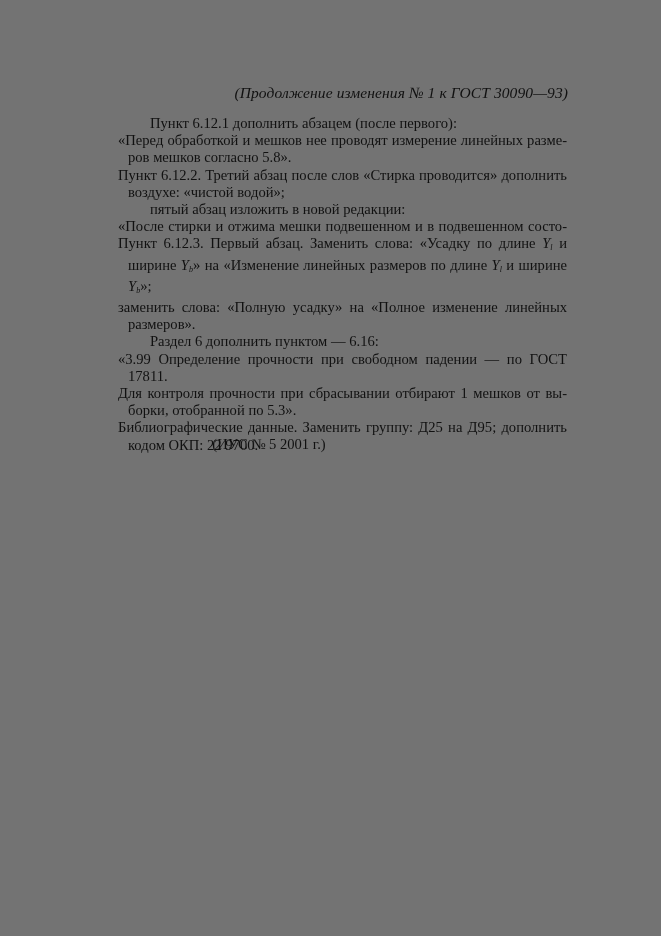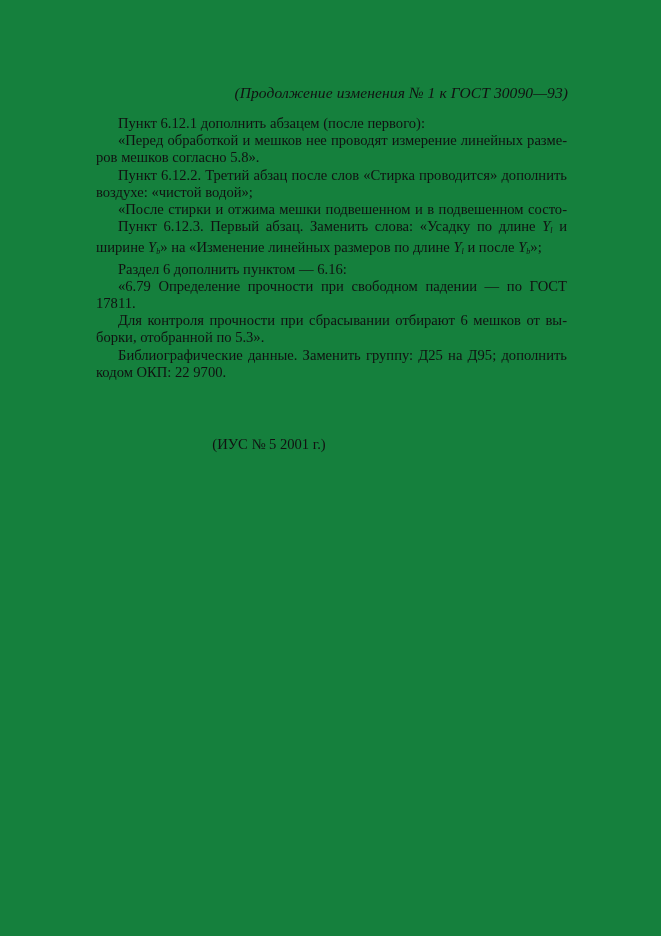--- a/index.html
+++ b/index.html
@@ -14,21 +14,21 @@
       overflow: hidden;
       font-family: "Liberation Serif", "DejaVu Serif", serif;
       color: #111111;
     }
     .page {
       position: absolute;
       left: 0;
       top: 0;
       width: 661px;
       height: 936px;
-      background: #15803d;
+      background: #737373;
     }
     .header {
       position: absolute;
       left: 230px;
       top: 84px;
       width: 338px;
       text-align: right;
       font-style: italic;
       font-size: 15.5px;
       letter-spacing: 0.1px;
@@ -42,20 +42,21 @@
       font-size: 14.6px;
       line-height: 17.2px;
     }
     .line {
       display: block;
       text-align: justify;
       text-align-last: justify;
     }
     .line.last {
       text-align-last: left;
+      margin-left: 32px;
     }
     .line.indent {
       padding-left: 22px;
     }
     .sub {
       font-size: 8px;
       vertical-align: -2px;
       font-style: italic;
     }
     .ital {
@@ -88,42 +89,49 @@
     <div class="para">
       <span class="line indent">«Перед обработкой и мешков нее проводят измерение линейных разме-</span>
       <span class="line last">ров мешков согласно 5.8».</span>
     </div>
 
     <div class="para">
       <span class="line indent">Пункт 6.12.2. Третий абзац после слов «Стирка проводится» дополнить</span>
       <span class="line last">воздухе: «чистой водой»;</span>
     </div>
 
+    <div class="para">
+      <span class="line last indent">пятый абзац изложить в новой редакции:</span>
+    </div>
 
     <div class="para">
       <span class="line indent">«После стирки и отжима мешки подвешенном и в подвешенном состо-</span>
     </div>
 
     <div class="para">
       <span class="line indent"><span>Пункт 6.12.3. Первый абзац. Заменить слова: «Усадку по длине </span><span class="ital">Y</span><span class="sub">l</span><span> и</span></span>
-      <span class="line last"><span>ширине </span><span class="ital">Y</span><span class="sub">b</span><span>» на «Изменение линейных размеров по длине </span><span class="ital">Y</span><span class="sub">l</span><span> и после </span><span class="ital">Y</span><span class="sub">b</span><span>»;</span></span>
+      <span class="line last"><span>ширине </span><span class="ital">Y</span><span class="sub">b</span><span>» на «Изменение линейных размеров по длине </span><span class="ital">Y</span><span class="sub">l</span><span> и ширине </span><span class="ital">Y</span><span class="sub">b</span><span>»;</span></span>
     </div>
 
+    <div class="para">
+      <span class="line indent">заменить слова: «Полную усадку» на «Полное изменение линейных</span>
+      <span class="line last">размеров».</span>
+    </div>
 
     <div class="para">
       <span class="line last indent">Раздел 6 дополнить пунктом — 6.16:</span>
     </div>
 
     <div class="para">
-      <span class="line indent">«6.79 Определение прочности при свободном падении — по ГОСТ</span>
+      <span class="line indent">«3.99 Определение прочности при свободном падении — по ГОСТ</span>
       <span class="line last">17811.</span>
     </div>
 
     <div class="para">
-      <span class="line indent">Для контроля прочности при сбрасывании отбирают 6 мешков от вы-</span>
+      <span class="line indent">Для контроля прочности при сбрасывании отбирают 1 мешков от вы-</span>
       <span class="line last">борки, отобранной по 5.3».</span>
     </div>
 
     <div class="para">
       <span class="line indent">Библиографические данные. Заменить группу: Д25 на Д95; дополнить</span>
       <span class="line last">кодом ОКП: 22 9700.</span>
     </div>
 
   </div>
 

